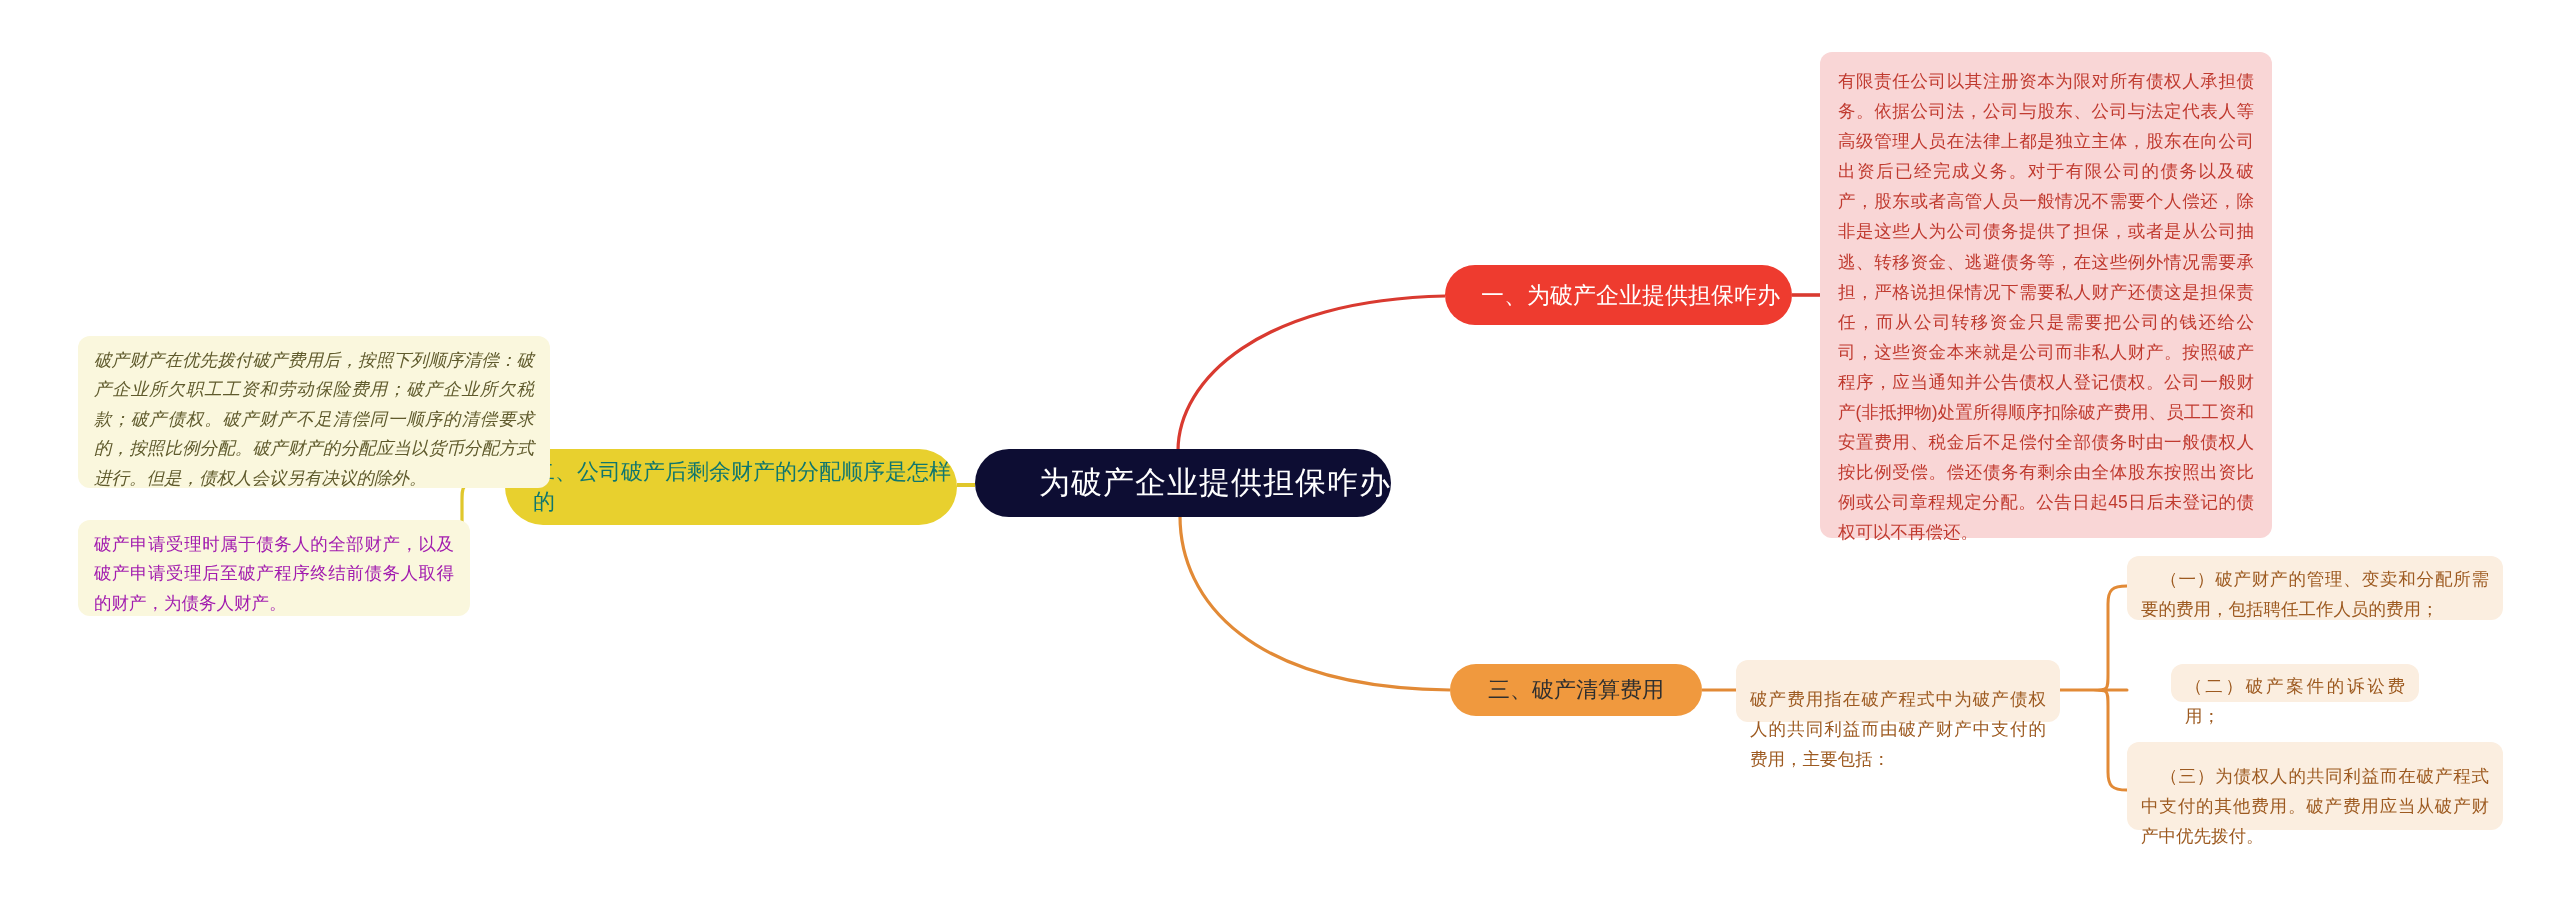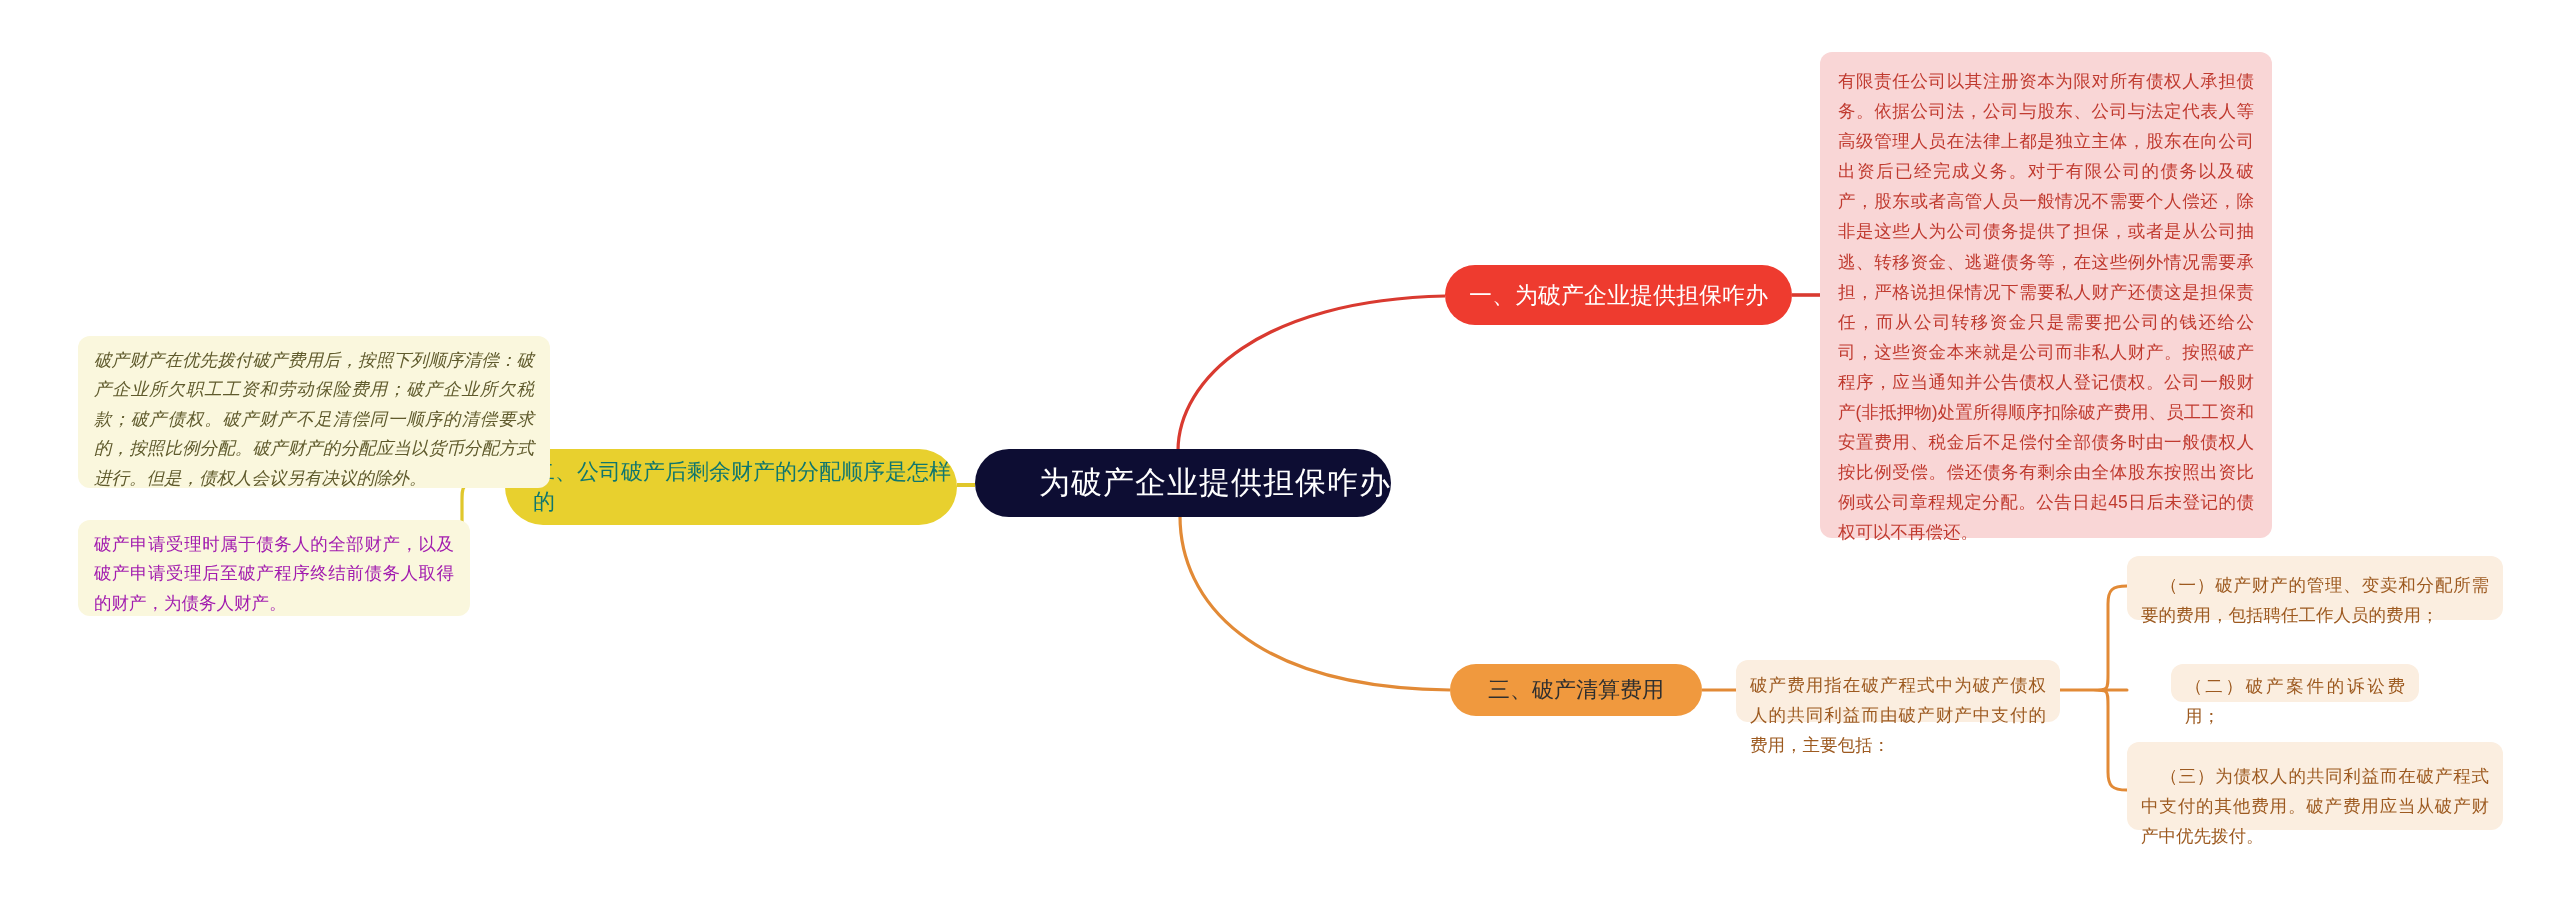--- a/index.html
+++ b/index.html
@@ -3,21 +3,21 @@
 <meta charset="utf-8">
 <style>
   html,body{margin:0;padding:0;background:#ffffff;}
   body{
     width:2560px;height:901px;position:relative;overflow:hidden;
     font-family:"Liberation Sans","DejaVu Sans",sans-serif;
   }
   #canvas{position:absolute;left:0;top:0;width:2560px;height:901px;}
   svg.links{position:absolute;left:0;top:0;width:2560px;height:901px;pointer-events:none;}
 
-  .node{position:absolute;box-sizing:border-box;display:flex;align-items:center;}
+  .node{position:absolute;box-sizing:border-box;display:flex;align-items:center;justify-content:center;}
   .pill{border-radius:999px;}
 
   
   #root{
     left:975px;top:449px;width:416px;height:68px;
     background:#0d0d33;color:#ffffff;
     font-size:31px;letter-spacing:1px;
     justify-content:flex-end;
   }
 
@@ -59,25 +59,25 @@
   }
   #card-yellow-2{
     left:78px;top:520px;width:392px;height:96px;
     background:#faf7dd;color:#a21caf;
     padding:10px 16px;line-height:1.68;
   }
 
   #card-orange-main{
     left:1736px;top:660px;width:324px;height:62px;
     background:#fbeee0;color:#9d5a20;
-    padding:11px 14px;line-height:1.7;font-size:17.5px;
+    padding:25px 14px;line-height:1.7;font-size:17.5px;
   }
   #card-sub-1{
     left:2127px;top:556px;width:376px;height:64px;
-    background:#fbeee0;color:#9d5a20;padding:15px 14px;line-height:1.7;
+    background:#fbeee0;color:#9d5a20;padding:9px 14px;line-height:1.7;
   }
   #card-sub-2{
     left:2127px;top:664px;width:248px;height:38px;
     background:#fbeee0;color:#9d5a20;padding:8px 14px;line-height:1.7;margin-left:44px;
   }
   #card-sub-3{
     left:2127px;top:742px;width:376px;height:88px;
     background:#fbeee0;color:#9d5a20;padding:20px 14px;line-height:1.7;
   }
 

